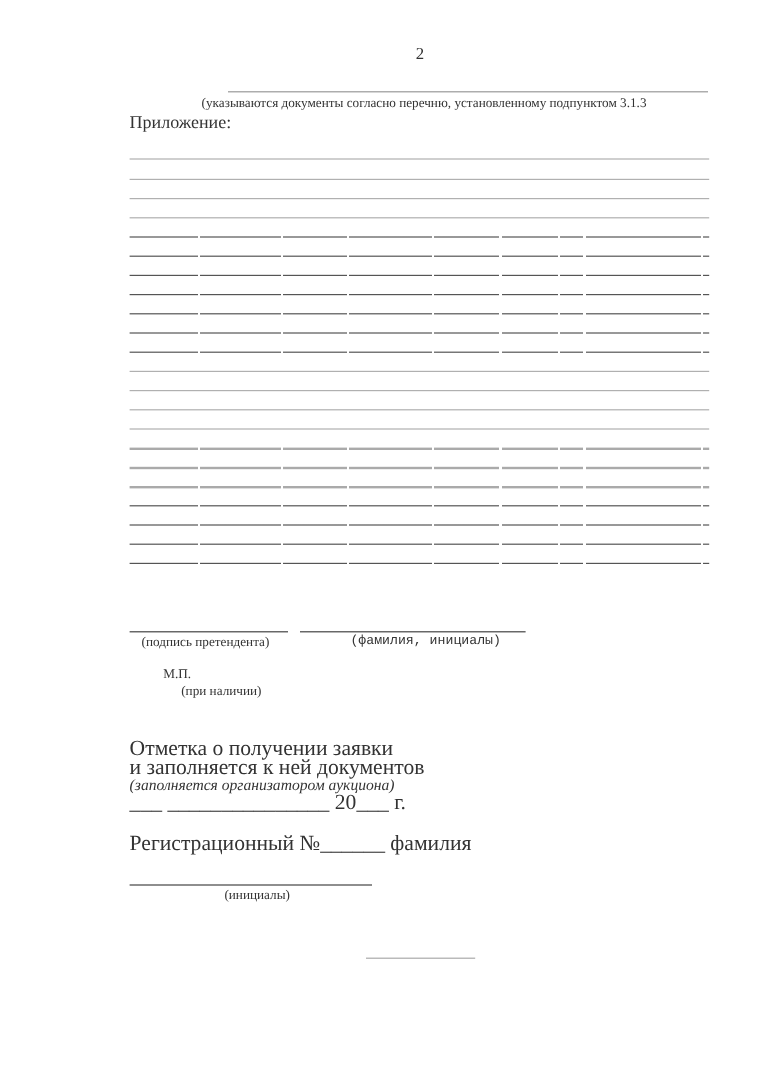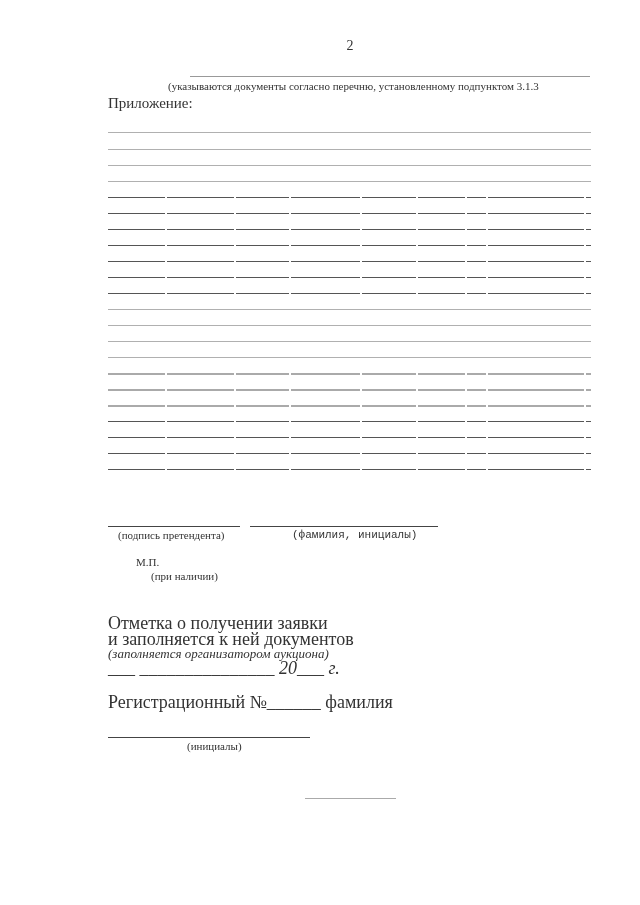--- a/index.html
+++ b/index.html
@@ -79,20 +79,20 @@
 <div class="abs sig-line" style="left:250px; top:526px; width:188px;"></div>
 <div class="abs small" style="left:118px; top:529px;">(подпись претендента)</div>
 <div class="abs small" style="left:292px; top:529px;font-family:Liberation Mono, monospace;">(фамилия, инициалы)</div>
 
 <div class="abs small" style="left:108px; top:556px;margin-left:28px;">М.П.</div>
 <div class="abs small" style="left:108px; top:570px;margin-left:43px;">(при наличии)</div>
 
 <div class="abs normal" style="left:108px; top:613px;">Отметка о получении заявки</div>
 <div class="abs normal" style="left:108px; top:629px;">и заполняется к ней документов</div>
 <div class="abs tiny" style="left:108px; top:646px;">(заполняется организатором аукциона)</div>
-<div class="abs normal" style="left:108px; top:658px;font-style:italic;">___ _______________ 20___ г.</div>
+<div class="abs normal" style="left:108px; top:658px;">___ _______________ 20___ г.</div>
 
 <div class="abs normal" style="left:108px; top:692px;">Регистрационный №______ фамилия</div>
 
 <div class="abs sig-line" style="left:108px; top:737px; width:202px;"></div>
 <div class="abs small" style="left:187px; top:740px;">(инициалы)</div>
 
 <div class="abs" style="left:305px; top:798px; width:91px; height:0; border-top:1px solid #aaa;"></div>
 
 </body></html>

